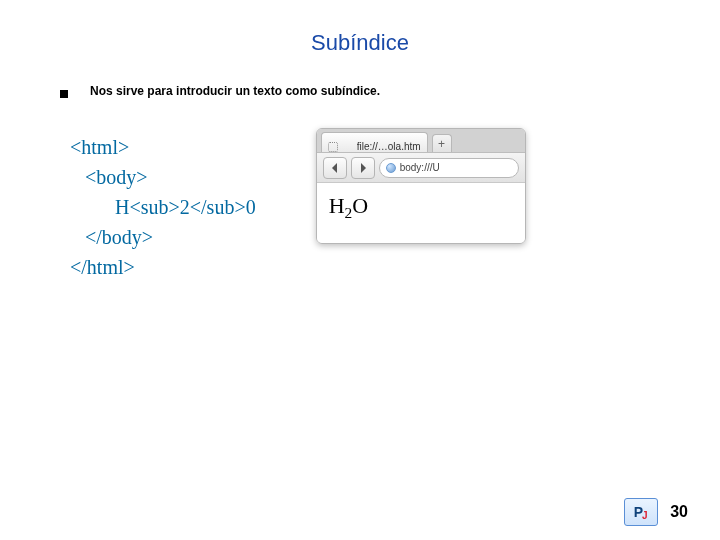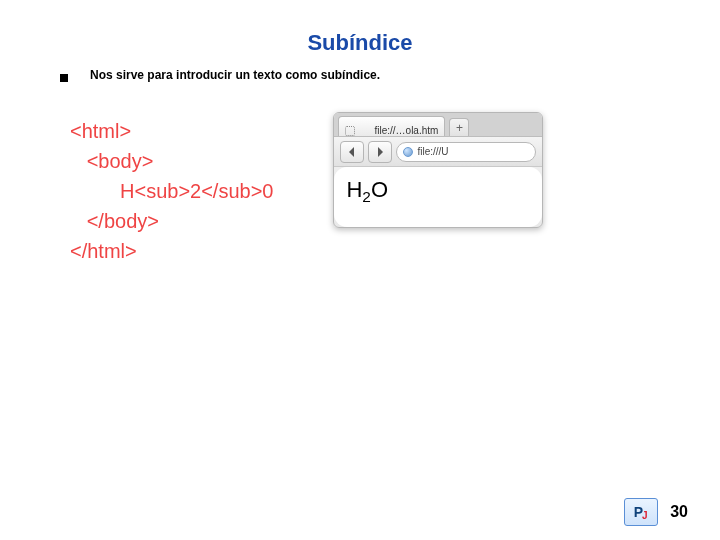--- a/index.html
+++ b/index.html
@@ -13,23 +13,23 @@
   }
   .slide {
     width: 100%;
     height: 100%;
     padding: 30px 50px 40px 50px;
     position: relative;
   }
   .title {
     text-align: center;
     font-size: 22px;
-    font-weight: bold;
+    font-weight: normal;
     color: #1a4aa8;
-    margin-bottom: 12px;
+    margin-bottom: 28px;
   }
   .bullet-row {
     display: flex;
     align-items: flex-start;
     margin-bottom: 30px;
     padding-left: 10px;
   }
   .bullet {
     width: 8px;
     height: 8px;
@@ -43,23 +43,23 @@
     font-weight: bold;
     color: #000;
   }
   .content-row {
     display: flex;
     align-items: flex-start;
     gap: 60px;
     padding-left: 20px;
   }
   .code-block {
-    font-family: Liberation Sans, sans-serif;
+    font-family: Liberation Serif, serif;
     font-size: 20px;
-    color: #ef4444;
+    color: #0369a1;
     line-height: 1.5;
     white-space: pre;
     padding-top: 4px;
   }
   
   .browser {
     width: 210px;
     border: 1px solid #b6b6b6;
     border-radius: 6px;
     background: linear-gradient(#f3f3f3, #e9e9e9);
@@ -164,24 +164,23 @@
     width: 10px; height: 10px; border-radius: 50%;
     border: 1px solid #6b9bd1;
     background: radial-gradient(circle at 30% 30%, #cfe6ff, #6b9bd1);
     flex-shrink: 0;
   }
   .url-text { white-space: nowrap; overflow: hidden; text-overflow: ellipsis; }
   .viewport {
     background: #fff;
     min-height: 60px;
     padding: 10px 12px;
-    font-family: Liberation Sans, sans-serif;
+    font-family: Liberation Serif, serif;
     font-size: 22px;
     color: #000;
-    border-radius: 13px;
   }
   .viewport sub { font-size: 0.7em; vertical-align: sub; }
   .dotted-tab-icon {
     width: 10px; height: 10px;
     border: 1px dotted #888;
     border-radius: 2px;
     flex-shrink: 0;
   }
   
   .footer {
@@ -251,21 +250,21 @@
               <path d="M7 0 L2 5 L7 10 Z"></path>
             </svg>
         </div>
         <div class="navbtn">
           <svg viewBox="0 0 10 10">
               <path d="M3 0 L8 5 L3 10 Z"></path>
             </svg>
         </div>
         <div class="urlbox">
           <div class="globe"></div>
-          <span class="url-text">file:///U</span>
+          <span class="url-text">body:///U</span>
         </div>
       </div>
 
       <div class="viewport">
         <span>H</span><sub>2</sub><span>O</span>
       </div>
     </div>
 
   </div>
 

